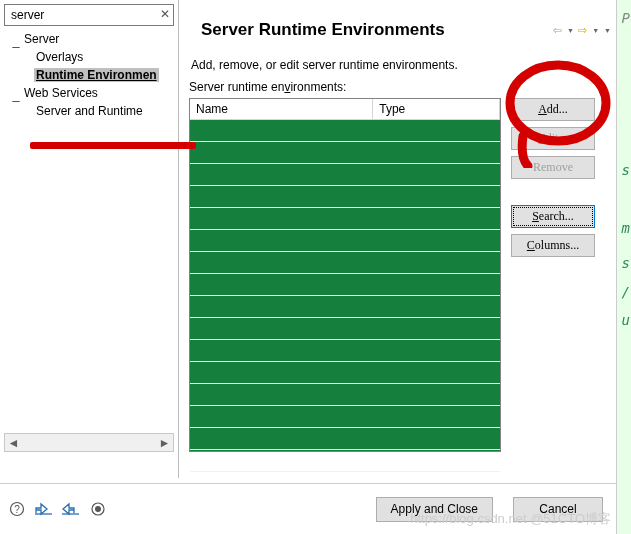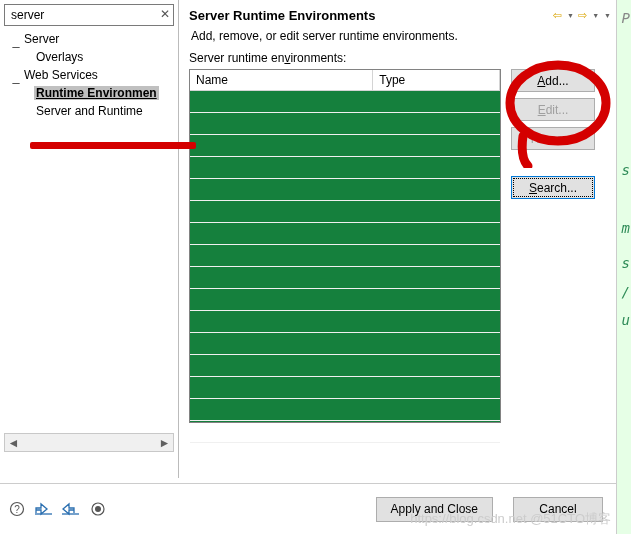--- a/index.html
+++ b/index.html
@@ -12,34 +12,34 @@
 .ti{white-space:nowrap;overflow:hidden;height:18px;line-height:18px}
 .ti .tw{position:relative;display:inline-block;width:12px;text-align:center}
 .ti .tw::before{content:"";position:absolute;left:2px;top:4px;border-style:solid}
 .ti.exp .tw::before{border-width:6px 4px 0 4px;border-color:#555 transparent transparent transparent}
 .ti .lbl{padding:0 2px}
 .ti.sel .lbl{background:#c0c0c0;text-decoration:underline}
 .hsb{height:17px;border:1px solid #c8c8c8;background:#f0f0f0;display:flex;align-items:center;justify-content:space-between}
 .hsb .ar{width:17px;height:15px;display:flex;align-items:center;justify-content:center;color:#606060}
 .right{position:absolute;left:178px;top:0;right:14px;height:470px;border-left:1px solid #bbb;padding:8px 0 0 10px}
 .hdr{display:flex;justify-content:space-between;align-items:center;padding-right:6px}
-.hdr h1{margin:0;font-size:13px;font-weight:bold}
+.hdr h1{margin:12px;font-size:17px;font-weight:bold}
 .nav{display:flex;gap:4px;align-items:center}
 .nav .ars{font-size:11px;color:#d9a300}
 .nav .drp{font-size:7px;color:#666;margin-left:1px}
 .desc{margin:6px 0 8px 2px;color:#000000}
 .subh{margin-bottom:4px}
 .subh u{text-decoration:underline}
 .body{display:flex;gap:10px}
 .tblw{border:1px solid #828282;width:310px;height:352px;background:#15803d}
 .tbl{width:100%;border-collapse:collapse;table-layout:fixed}
 .tbl th{text-align:left;font-weight:normal;background:#fff;border-right:1px solid #d4d4d4;border-bottom:1px solid #d4d4d4;height:20px;padding:0 6px;font-size:12px}
 .tbl td{border-bottom:1px solid #f0f0f0;height:19px}
 .btns{display:flex;flex-direction:column;gap:6px;width:84px;padding-top:0}
-.btn{height:23px;border:1px solid #adadad;background:#e1e1e1;font-family:Liberation Sans, sans-serif;font-size:12px;cursor:pointer}
+.btn{height:23px;border:1px solid #adadad;background:#e1e1e1;font-family:Liberation Serif, serif;font-size:12px;cursor:pointer}
 .btn.dis{color:#a0a0a0}
 .btn.foc{outline:1px dotted #000;outline-offset:-3px;border-color:#0078d7}
 .spc{height:14px}
 .ftr{position:absolute;left:0;right:14px;bottom:0;height:50px;border-top:1px solid #ccc;display:flex;align-items:center;justify-content:space-between;padding:0 14px 0 8px}
 .ftl{display:flex;gap:10px;align-items:center}
 .fic{width:17px;height:17px;display:flex;align-items:center;justify-content:center}
 .fbtn{height:25px;padding:0 14px;border:1px solid #adadad;background:#e1e1e1;font-family:inherit;font-size:12px;cursor:pointer;min-width:90px}
 .side{position:absolute;right:0;top:0;width:14px;height:534px;background:#e6ffe6;border-left:1px solid #ccc}
 .sch{position:absolute;right:1px;font-style:italic;font-family:Consolas,monospace;color:#2e8b57;font-size:14px}
 .anno{position:absolute;pointer-events:none}
@@ -51,22 +51,22 @@
 
 <div class="wrap">
   <div class="left">
     <div class="search">
       <input value="server" style="">
       <span class="clr">✕</span>
     </div>
     <div class="tree" id="tree">
         <div class="ti exp" style="padding-left: 6px;"><span class="tw"></span><span class="lbl">Server</span></div>
         <div class="ti" style="padding-left: 30px;"><span class="lbl">Overlays</span></div>
+        <div class="ti sel" style="padding-left: 30px;"><span class="lbl" style="font-weight:bold">Runtime Environmen</span></div>
         <div class="ti exp" style="padding-left: 6px;"><span class="tw"></span><span class="lbl">Web Services</span></div>
-        <div class="ti sel" style="padding-left: 30px;"><span class="lbl" style="font-weight:bold">Runtime Environmen</span></div>
         <div class="ti" style="padding-left: 30px;"><span class="lbl">Server and Runtime</span></div>
       </div>
     <div class="hsb">
       <span class="ar">◄</span>
       <span class="ar">►</span>
     </div>
   </div>
 
   <div class="right">
     <div class="hdr">
@@ -157,20 +157,21 @@
               </tr>
             </tbody>
         </table>
       </div>
       <div class="btns">
         <button class="btn"><span style="text-decoration:underline">A</span><span>dd...</span></button>
         <button class="btn dis"><span style="text-decoration:underline">E</span><span>dit...</span></button>
         <button class="btn dis">Remove</button>
         <div class="spc"></div>
         <button class="btn foc"><span style="text-decoration:underline">S</span><span>earch...</span></button>
+        <button class="btn"><span style="text-decoration:underline">C</span><span>olumns...</span></button>
       </div>
     </div>
   </div>
 
   <div class="ftr">
     <div class="ftl">
       <span class="fic">
           <svg width="16" height="16">
             <circle cx="8" cy="8" r="6.5" fill="none" stroke="#555" stroke-width="1.2"></circle>
             <text x="8" y="12" text-anchor="middle" font-size="10" fill="#555">?</text>

